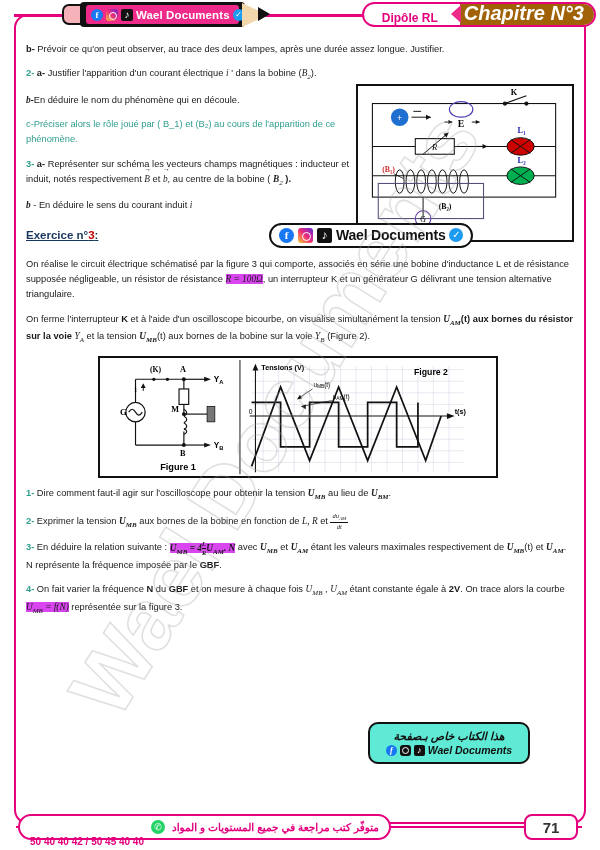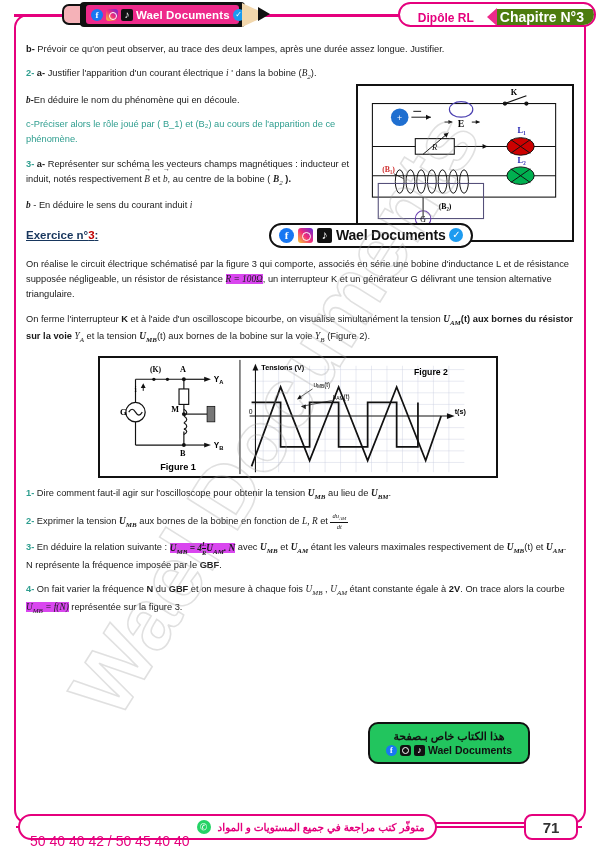--- a/index.html
+++ b/index.html
@@ -107,27 +107,28 @@
     overflow: hidden;
   }
   .chap-sub {
     color: #e5007d;
     font-size: 12px;
     font-weight: bold;
     padding: 0 22px 0 18px;
     display: flex; align-items: center;
   }
   .chap-main {
-    background: #4d7c0f;
+    background: #a16207;
     color: #fff;
-    font-size: 14px;
+    font-size: 20px;
     font-weight: bold;
     padding: 0 10px 0 4px;
     display: flex; align-items: center;
     position: relative;
+    font-style: italic;
   }
   .chap-main::before {
     content: "";
     position: absolute; left: -9px; top: 50%;
     transform: translateY(-50%);
     border-top: 9px solid transparent;
     border-bottom: 9px solid transparent;
     border-right: 10px solid #ee2a8b;
   }
   .hdr-line {
@@ -210,24 +211,25 @@
     background: #fff;
   }
 
   
   .ar-badge {
     position: absolute;
     left: 368px; top: 722px;
     width: 162px; height: 42px;
     border: 2px solid #111;
     border-radius: 10px;
-    background: #22c55e;
+    background: #5eead4;
     display: flex; flex-direction: column;
     align-items: center; justify-content: center;
     gap: 1px;
+    font-style: italic;
   }
   .ar-line1 { font-size: 11px; font-weight: bold; color: #111; direction: rtl; }
   .ar-line2 { font-size: 10.5px; font-weight: bold; color:#111;
               display:flex; align-items:center; gap:3px;}
   .ar-line2 .soc { width: 11px; height: 11px; }
   .ar-line2 .soc.fb { line-height: 11px; font-size: 8px;}
   .ar-line2 .soc.ig { background:#111; }
   .ar-line2 .soc.ig::after { left:2.5px; top:2.5px; width:5px;height:5px;border-color:#fff;}
   .ar-line2 .soc.tt { line-height: 11px; font-size: 9px; }
 
@@ -242,21 +244,21 @@
     display: flex; align-items: center;
     padding: 0 10px; gap: 7px;
     direction: rtl;
   }
   .foot-ar { font-size: 10.5px; font-weight: bold; color: #e5007d; }
   .wa {
     width: 14px; height: 14px; border-radius: 50%;
     background: #25d366; color: #fff; font-size: 9px;
     text-align: center; line-height: 14px;
   }
-  .foot-num { font-size: 14px; font-weight: normal; color: #e5007d; direction: ltr; margin-top: 28px;}
+  .foot-num { font-size: 10px; font-weight: bold; color: #e5007d; direction: ltr; margin-top: 28px;}
   .page-pill {
     position: absolute;
     right: 22px; bottom: 10px;
     width: 54px; height: 26px;
     border: 2.5px solid #e5007d;
     border-radius: 8px;
     background: #fff;
     display: flex; align-items: center; justify-content: center;
     font-size: 15px; font-weight: bold; color: #333;
   }

